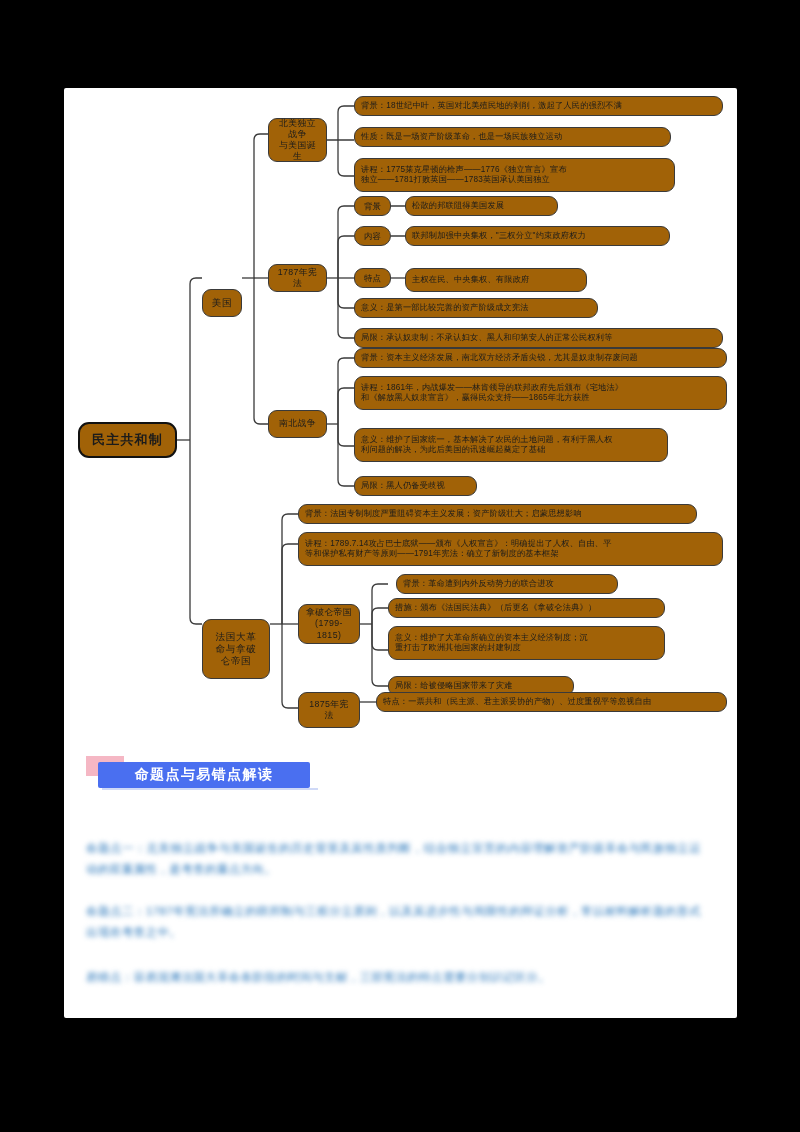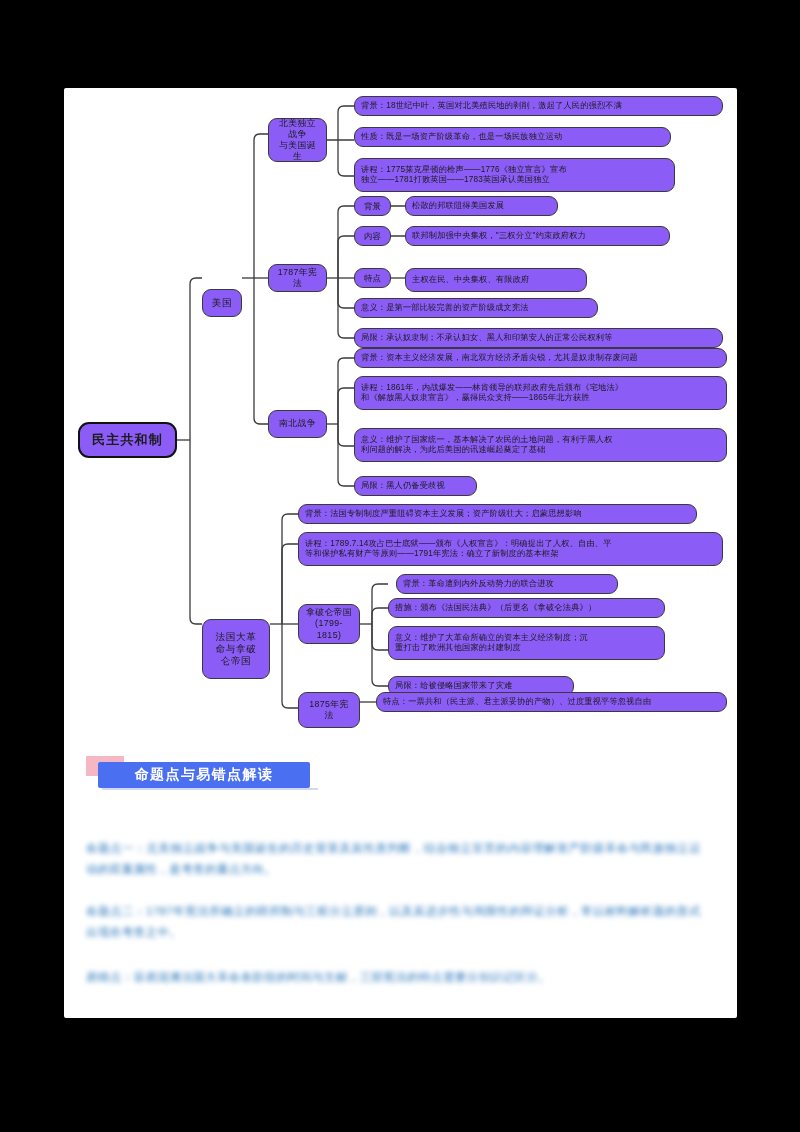--- a/index.html
+++ b/index.html
@@ -9,21 +9,21 @@
     overflow:hidden;
   }
   #page{
     position:absolute;left:64px;top:88px;width:673px;height:930px;
     background:#fff;border-radius:2px;overflow:hidden;
   }
   
   #map{position:relative;width:673px;height:640px;}
   .node{
     position:absolute;box-sizing:border-box;
-    border:1.3px solid #3a3a3a;border-radius:9px;background:#8b5cf6;
+    border:1.3px solid #3a3a3a;border-radius:9px;background:#a16207;
     color:#1b1b1b;display:flex;align-items:center;
     padding:3px 6px;line-height:1.28;letter-spacing:.2px;
     font-size:8.2px;white-space:pre-line;
   }
   .node.center{
     border:2.2px solid #111;border-radius:11px;
     font-size:13px;font-weight:700;letter-spacing:1.2px;
     justify-content:center;
   }
   .node.l1{font-size:9.6px;justify-content:center;text-align:center;letter-spacing:.6px;margin-top:25px;}
@@ -124,33 +124,33 @@
     <div class="node l2" style="left:204px;top:322px;width:59px;height:28px;">南北战争</div>
 
     <div class="node leaf" style="left:290px;top:8px;width:369px;height:20px;">背景：18世纪中叶，英国对北美殖民地的剥削，激起了人民的强烈不满</div>
     <div class="node leaf" style="left:290px;top:39px;width:317px;height:20px;">性质：既是一场资产阶级革命，也是一场民族独立运动</div>
     <div class="node leaf" style="left:290px;top:70px;width:321px;height:34px;">讲程：1775莱克星顿的枪声——1776《独立宣言》宣布
 独立——1781打败英国——1783英国承认美国独立</div>
 
     <div class="node l3" style="left:290px;top:108px;width:37px;height:20px;">背景</div>
     <div class="node leaf" style="left:341px;top:108px;width:153px;height:20px;">松散的邦联阻得美国发展</div>
 
-    <div class="node l3" style="left:290px;top:138px;width:37px;height:20px;">内容</div>
+    <div class="node l3" style="left:290px;top:138px;width:37px;height:20px;border-radius:10px;">内容</div>
     <div class="node leaf" style="left:341px;top:138px;width:265px;height:20px;">联邦制加强中央集权，"三权分立"约束政府权力</div>
 
     <div class="node l3" style="left:290px;top:180px;width:37px;height:20px;">特点</div>
     <div class="node leaf" style="left:341px;top:180px;width:182px;height:24px;">主权在民、中央集权、有限政府</div>
 
     <div class="node leaf" style="left:290px;top:240px;width:369px;height:20px;">局限：承认奴隶制；不承认妇女、黑人和印第安人的正常公民权利等</div>
     <div class="node leaf" style="left:290px;top:210px;width:244px;height:20px;">意义：是第一部比较完善的资产阶级成文宪法</div>
 
     <div class="node leaf" style="left:290px;top:260px;width:373px;height:20px;">背景：资本主义经济发展，南北双方经济矛盾尖锐，尤其是奴隶制存废问题</div>
     <div class="node leaf" style="left:290px;top:288px;width:373px;height:34px;">讲程：1861年，内战爆发——林肯领导的联邦政府先后颁布《宅地法》
 和《解放黑人奴隶宣言》，赢得民众支持——1865年北方获胜</div>
-    <div class="node leaf" style="left:290px;top:340px;width:373px;height:34px;">意义：维护了国家统一，基本解决了农民的土地问题，有利于黑人权
+    <div class="node leaf" style="left:290px;top:340px;width:314px;height:34px;">意义：维护了国家统一，基本解决了农民的土地问题，有利于黑人权
 利问题的解决，为此后美国的讯速崛起奠定了基础</div>
     <div class="node leaf" style="left:290px;top:388px;width:123px;height:20px;">局限：黑人仍备受歧视</div>
 
     <div class="node leaf" style="left:234px;top:416px;width:399px;height:20px;">背景：法国专制制度严重阻碍资本主义发展；资产阶级壮大；启蒙思想影响</div>
     <div class="node leaf" style="left:234px;top:444px;width:425px;height:34px;">讲程：1789.7.14攻占巴士底狱——颁布《人权宣言》：明确提出了人权、自由、平
 等和保护私有财产等原则——1791年宪法：确立了新制度的基本框架</div>
 
     <div class="node l2" style="left:234px;top:516px;width:62px;height:40px;">拿破仑帝国
 (1799-1815)</div>
 

